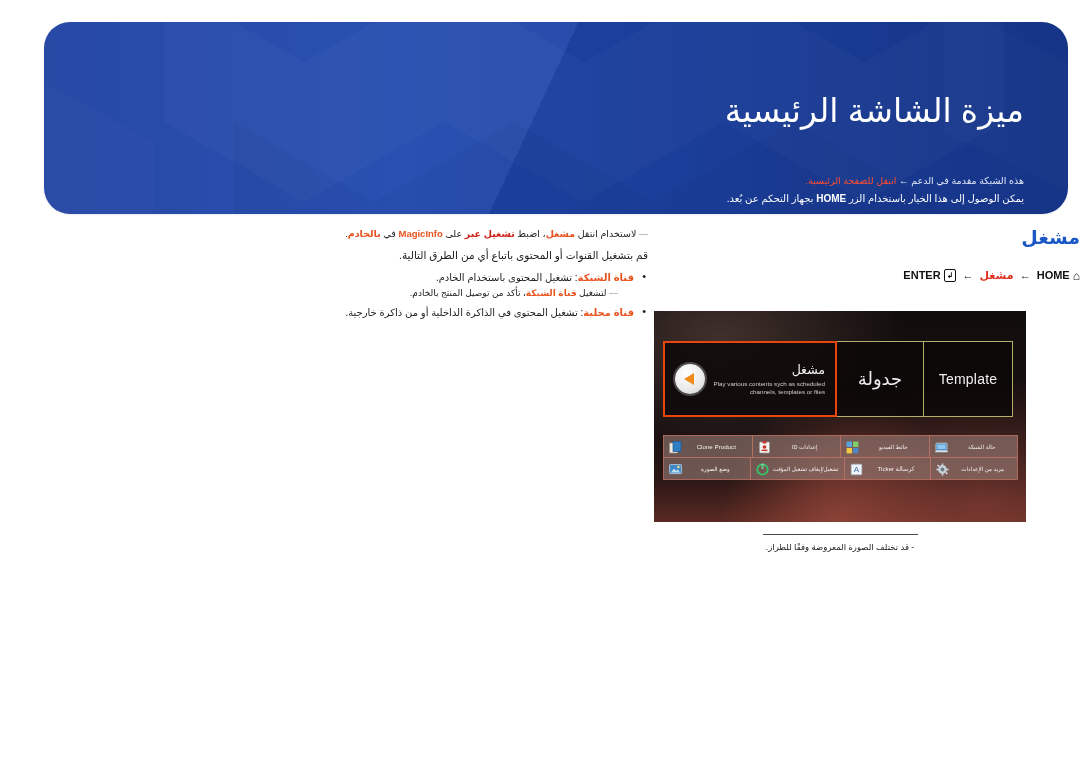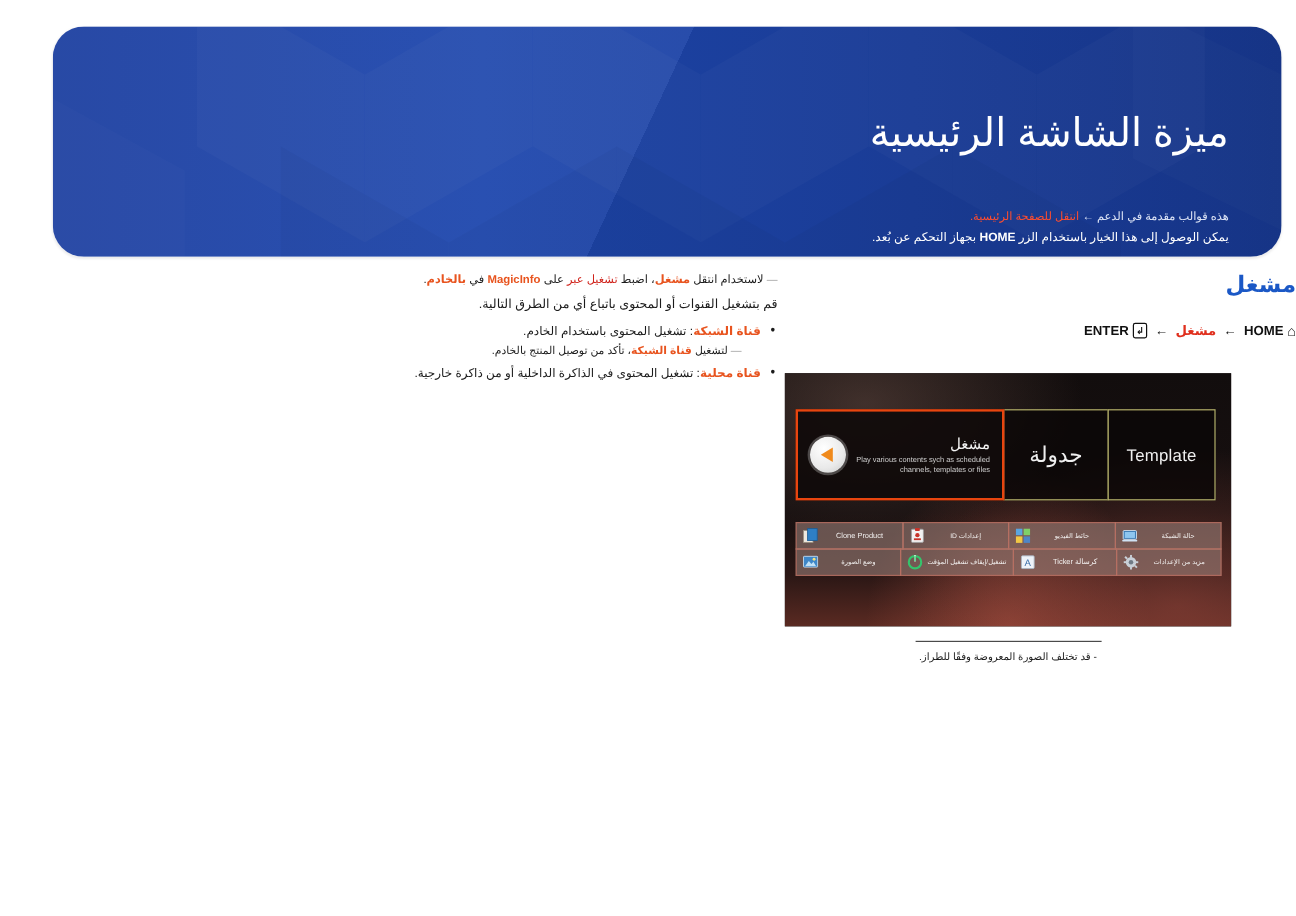--- a/index.html
+++ b/index.html
@@ -78,21 +78,21 @@
     color:#1b1b1b;
     white-space:nowrap;
     text-align:right;
     position:relative;
   }
   .note-line .dash{
     color:#9a9a9a;
     font-size:9px;
   }
   .orange{color:#e8541f;font-weight:700;}
-  .red{color:#d0231b;font-weight:400;}
+  .red{color:#d0231b;font-weight:700;}
 
   .para{
     font-size:10.5px;
     line-height:19px;
     margin-top:4px;
     padding-left:18px;
     white-space:nowrap;
     text-align:right;
   }
 
@@ -346,21 +346,21 @@
       <g fill="#ffffff" fill-opacity="0.03">
         <polygon points="0,60 110,120 110,250 0,190"></polygon>
         <polygon points="900,-20 1024,40 1024,170 900,110"></polygon>
       </g>
     </svg>
   </div>
 
   <div class="banner-title">ميزة الشاشة الرئيسية</div>
 
   <div class="banner-sub1">
-    <span>هذه قوالب مقدمة في الدعم ←</span>
+    <span>هذه الشبكة مقدمة في الدعم ←</span>
     <span class="hl">انتقل للصفحة الرئيسية.</span>
   </div>
 
   <div class="banner-sub2">
     <span>يمكن الوصول إلى هذا الخيار باستخدام الزر</span>
     <b>HOME</b>
     <span>بجهاز التحكم عن بُعد.</span>
   </div>
 </div>
 

